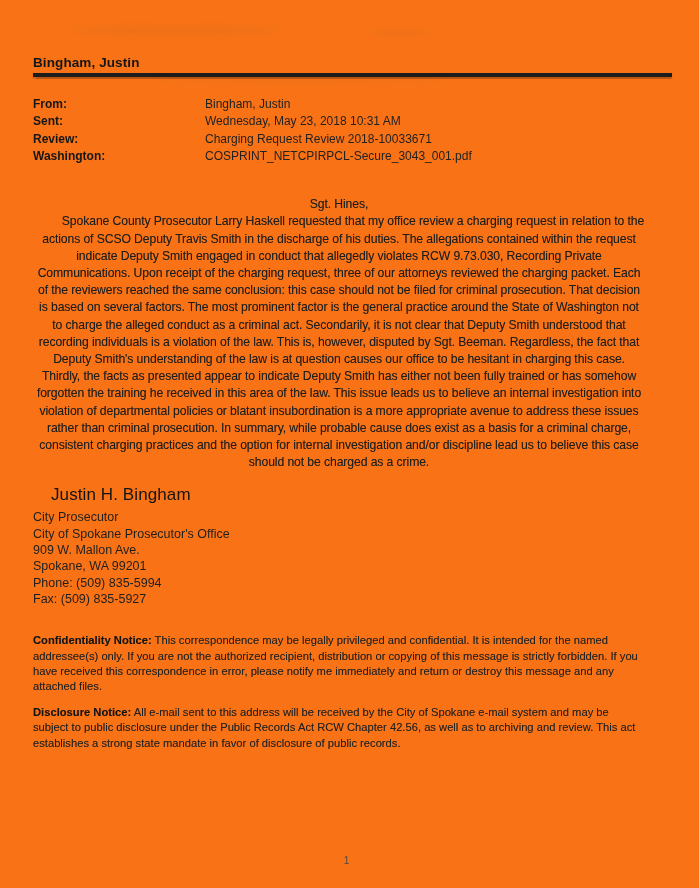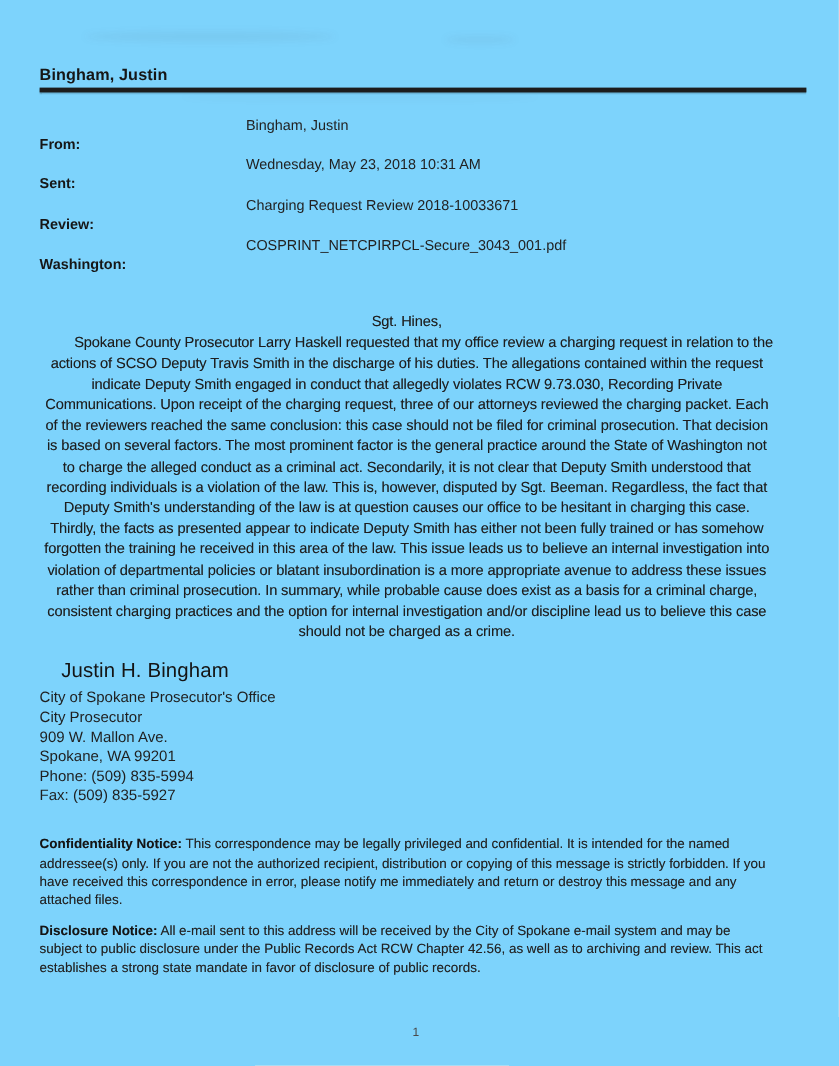--- a/index.html
+++ b/index.html
@@ -4,21 +4,21 @@
 <style>
   html, body { margin: 0; padding: 0; }
   body {
     width: 699px; height: 888px;
     background: #e8e8e8;
     font-family: "Liberation Sans", sans-serif;
   }
   .page {
     position: relative;
     width: 699px; height: 888px;
-    background: #7dd3fc;
+    background: #f97316;
     overflow: hidden;
     color: #1d1d1d;
   }
   .doc {
     position: absolute;
     left: 33px; top: 0;
     width: 614px;
   }
   
   .smudge {
@@ -52,21 +52,20 @@
   .field-row {
     display: flex;
     font-size: 12px;
     line-height: 17.3px;
   }
   .field-label {
     width: 172px;
     flex: 0 0 172px;
     font-weight: bold;
     color: #161616;
-    margin-top: 16px;
   }
   .field-value { color: #222; }
 
   .body-block {
     margin-top: 31px;
     font-size: 12.2px;
     line-height: 17.2px;
     letter-spacing: -0.1px;
     color: #1e1e1e;
     width: 612px;
@@ -147,22 +146,22 @@
       </div>
     </div>
 
     <div class="body-block">
       <p class="salutation">Sgt. Hines,</p>
       <p class="body-paragraph">Spokane County Prosecutor Larry Haskell requested that my office review a charging request in relation to the actions of SCSO Deputy Travis Smith in the discharge of his duties. The allegations contained within the request indicate Deputy Smith engaged in conduct that allegedly violates RCW 9.73.030, Recording Private Communications. Upon receipt of the charging request, three of our attorneys reviewed the charging packet. Each of the reviewers reached the same conclusion: this case should not be filed for criminal prosecution. That decision is based on several factors. The most prominent factor is the general practice around the State of Washington not to charge the alleged conduct as a criminal act. Secondarily, it is not clear that Deputy Smith understood that recording individuals is a violation of the law. This is, however, disputed by Sgt. Beeman. Regardless, the fact that Deputy Smith's understanding of the law is at question causes our office to be hesitant in charging this case. Thirdly, the facts as presented appear to indicate Deputy Smith has either not been fully trained or has somehow forgotten the training he received in this area of the law. This issue leads us to believe an internal investigation into violation of departmental policies or blatant insubordination is a more appropriate avenue to address these issues rather than criminal prosecution. In summary, while probable cause does exist as a basis for a criminal charge, consistent charging practices and the option for internal investigation and/or discipline lead us to believe this case should not be charged as a crime.</p>
     </div>
 
     <div class="signature">
       <h2 class="signature-name">Justin H. Bingham</h2>
+      <div class="signature-line">City Prosecutor</div>
       <div class="signature-line">City of Spokane Prosecutor's Office</div>
-      <div class="signature-line">City Prosecutor</div>
       <div class="signature-line">909 W. Mallon Ave.</div>
       <div class="signature-line">Spokane, WA 99201</div>
       <div class="signature-line">Phone: (509) 835-5994</div>
       <div class="signature-line">Fax: (509) 835-5927</div>
     </div>
 
     <div class="notices">
       <p class="notice"><b>Confidentiality Notice:</b><span> This correspondence may be legally privileged and confidential. It is intended for the named addressee(s) only. If you are not the authorized recipient, distribution or copying of this message is strictly forbidden. If you have received this correspondence in error, please notify me immediately and return or destroy this message and any attached files.</span></p>
       <p class="notice"><b>Disclosure Notice:</b><span> All e-mail sent to this address will be received by the City of Spokane e-mail system and may be subject to public disclosure under the Public Records Act RCW Chapter 42.56, as well as to archiving and review. This act establishes a strong state mandate in favor of disclosure of public records.</span></p>
     </div>

